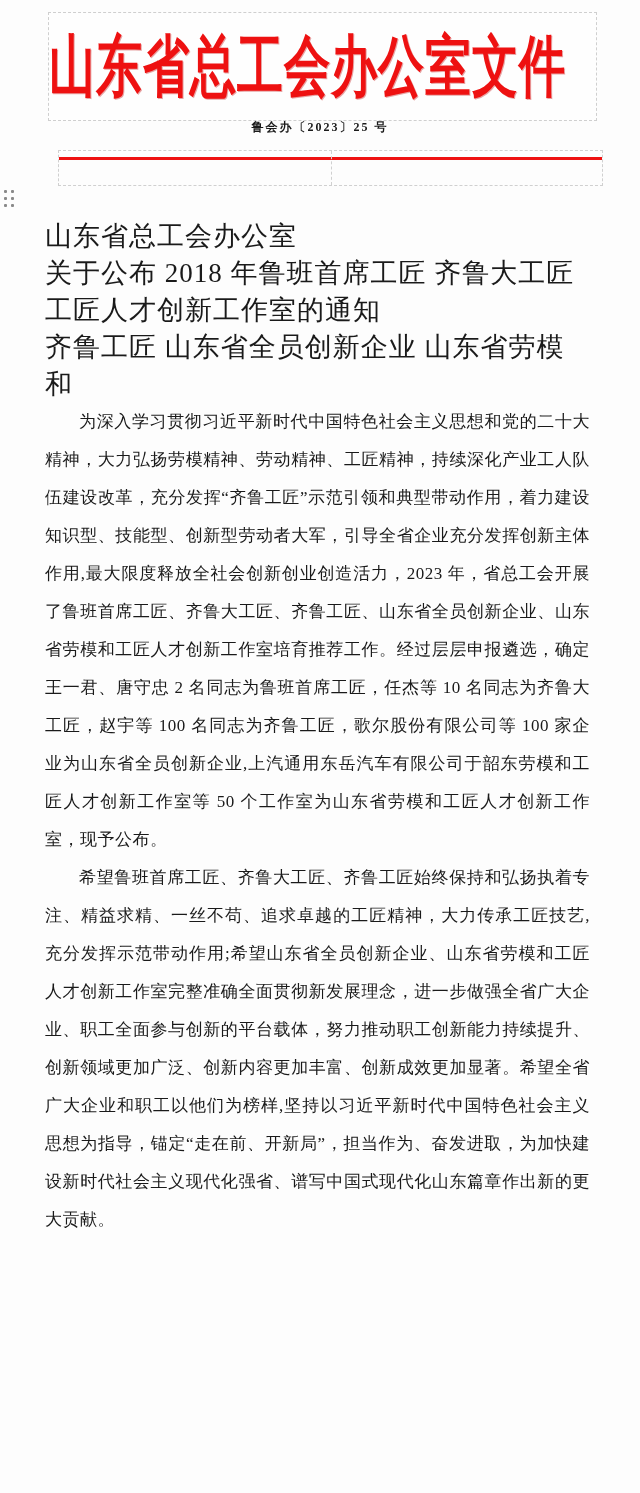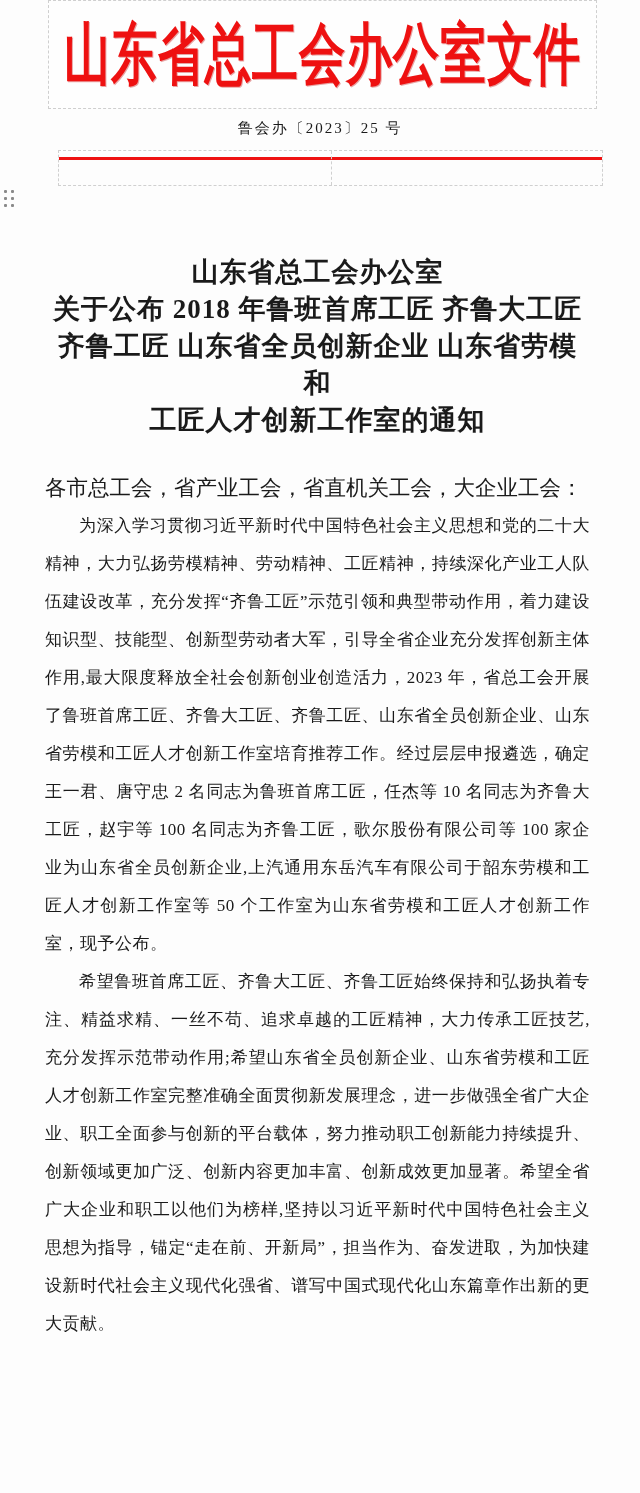--- a/index.html
+++ b/index.html
@@ -9,39 +9,39 @@
     width:640px; height:1493px;
     margin:0 auto;
     background:#fdfdfd;
     overflow:hidden;
     font-family:"Liberation Serif","DejaVu Serif",serif;
     color:#1a1a1a;
   }
 
   
   .banner-box {
-    position:absolute; left:48px; top:0;
+    position:absolute; left:48px; top:12px;
     width:549px; height:109px;
     border:1px dashed #cfcfcf;
-    display:flex; align-items:center; justify-content:center;
+    display:flex; align-items:center; justify-content:flex-start;
     background:#fefefe;
   }
   .banner-text {
     font-weight:bold;
     font-size:46px;
     letter-spacing:1px;
     transform:scaleY(1.45);
     white-space:nowrap;
     text-shadow:1px 1px 0 rgba(190,0,0,.35);
   }
 
   .doc-number {
     position:absolute; left:0; top:119px; width:100%;
     text-align:center;
-    font-size:15px; font-weight:normal;
+    font-size:12px; font-weight:bold;
     letter-spacing:2px;
   }
 
   
   .sep-table {
     position:absolute; left:58px; top:150px;
     width:545px; height:36px;
     border:1px dashed #d0d0d0;
   }
   .sep-table .v-divider {
@@ -63,26 +63,25 @@
   }
   .drag-handle i { width:3px; height:3px; background:#8a8a8a; border-radius:1px; }
 
   
   .content {
     position:absolute; left:0; top:218px;
     width:640px;
     padding:0 50px 0 45px;
   }
   .doc-title {
-    text-align:center;
-    font-weight:bold;
+    text-align:left;
+    font-weight:normal;
     font-size:27px;
     line-height:37px;
     letter-spacing:1px;
-    margin-top:36px;
   }
   .salutation {
     margin-top:30px;
     font-size:21.5px;
     line-height:38px;
   }
   .para {
     font-size:17px;
     line-height:38px;
     text-align:justify;
@@ -113,23 +112,22 @@
       <i></i>
       <i></i>
       <i></i>
   </div>
 
   <div class="content">
 
     <div class="doc-title">
       <div>山东省总工会办公室</div>
       <div>关于公布 2018 年鲁班首席工匠 齐鲁大工匠</div>
+      <div>工匠人才创新工作室的通知</div>
       <div>齐鲁工匠 山东省全员创新企业 山东省劳模和</div>
-      <div>工匠人才创新工作室的通知</div>
     </div>
 
-    <div class="salutation">各市总工会，省产业工会，省直机关工会，大企业工会：</div>
 
     <div class="para">为深入学习贯彻习近平新时代中国特色社会主义思想和党的二十大精神，大力弘扬劳模精神、劳动精神、工匠精神，持续深化产业工人队伍建设改革，充分发挥“齐鲁工匠”示范引领和典型带动作用，着力建设知识型、技能型、创新型劳动者大军，引导全省企业充分发挥创新主体作用,最大限度释放全社会创新创业创造活力，2023 年，省总工会开展了鲁班首席工匠、齐鲁大工匠、齐鲁工匠、山东省全员创新企业、山东省劳模和工匠人才创新工作室培育推荐工作。经过层层申报遴选，确定王一君、唐守忠 2 名同志为鲁班首席工匠，任杰等 10 名同志为齐鲁大工匠，赵宇等 100 名同志为齐鲁工匠，歌尔股份有限公司等 100 家企业为山东省全员创新企业,上汽通用东岳汽车有限公司于韶东劳模和工匠人才创新工作室等 50 个工作室为山东省劳模和工匠人才创新工作室，现予公布。</div>
     <div class="para">希望鲁班首席工匠、齐鲁大工匠、齐鲁工匠始终保持和弘扬执着专注、精益求精、一丝不苟、追求卓越的工匠精神，大力传承工匠技艺,充分发挥示范带动作用;希望山东省全员创新企业、山东省劳模和工匠人才创新工作室完整准确全面贯彻新发展理念，进一步做强全省广大企业、职工全面参与创新的平台载体，努力推动职工创新能力持续提升、创新领域更加广泛、创新内容更加丰富、创新成效更加显著。希望全省广大企业和职工以他们为榜样,坚持以习近平新时代中国特色社会主义思想为指导，锚定“走在前、开新局”，担当作为、奋发进取，为加快建设新时代社会主义现代化强省、谱写中国式现代化山东篇章作出新的更大贡献。</div>
 
   </div>
 </div>
 
 </body></html>

